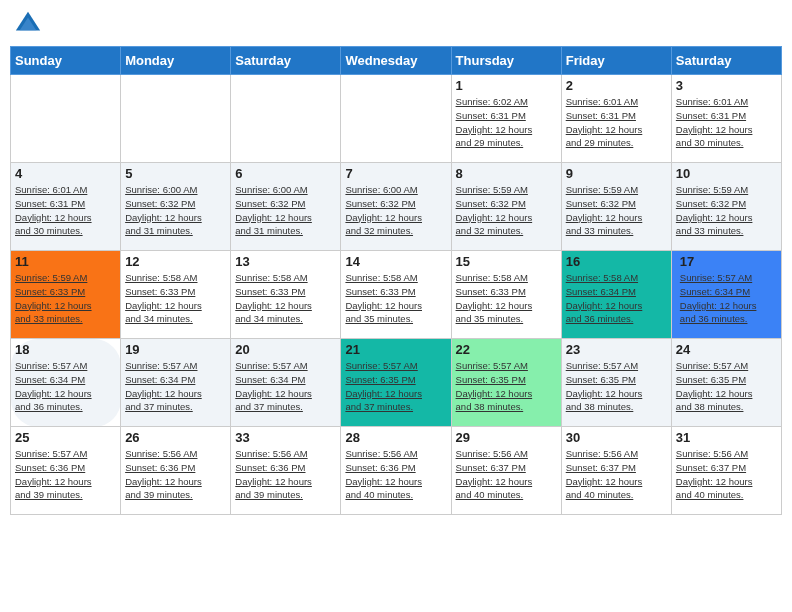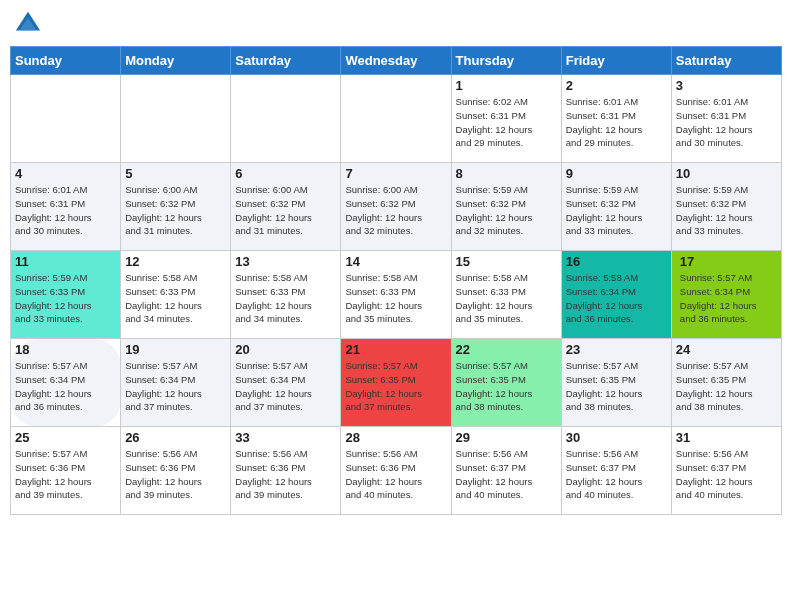--- a/index.html
+++ b/index.html
@@ -87,20 +87,21 @@
       font-size: 13px;
       font-weight: bold;
       color: #222;
       display: block;
       margin-bottom: 2px;
     }
     .day-info {
       font-size: 9.5px;
       color: #333;
       line-height: 1.45;
+      text-decoration: underline;
     }
     .empty-cell {
       background: #fff !important;
     }
   </style>
 </head>
 <body>
 
 <div class="header">
   <div class="logo">
@@ -204,21 +205,21 @@
         </td>
         <td style="background: rgb(240, 244, 248);">
           <span class="day-num">10</span>
           <div class="day-info" style="white-space: pre-line;">Sunrise: 5:59 AM
 Sunset: 6:32 PM
 Daylight: 12 hours
 and 33 minutes.</div>
         </td>
       </tr>
       <tr>
-        <td style="background: #5eead4;">
+        <td style="background: #f97316;">
           <span class="day-num">11</span>
           <div class="day-info" style="white-space: pre-line;">Sunrise: 5:59 AM
 Sunset: 6:33 PM
 Daylight: 12 hours
 and 33 minutes.</div>
         </td>
         <td style="background: rgb(255, 255, 255);">
           <span class="day-num">12</span>
           <div class="day-info" style="white-space: pre-line;">Sunrise: 5:58 AM
 Sunset: 6:33 PM
@@ -246,21 +247,21 @@
 Daylight: 12 hours
 and 35 minutes.</div>
         </td>
         <td style="background: #14b8a6;">
           <span class="day-num">16</span>
           <div class="day-info" style="white-space: pre-line;">Sunrise: 5:58 AM
 Sunset: 6:34 PM
 Daylight: 12 hours
 and 36 minutes.</div>
         </td>
-        <td style="background: #84cc16; padding-left: 8px;">
+        <td style="background: #3b82f6; padding-left: 8px;">
           <span class="day-num">17</span>
           <div class="day-info" style="white-space: pre-line;">Sunrise: 5:57 AM
 Sunset: 6:34 PM
 Daylight: 12 hours
 and 36 minutes.</div>
         </td>
       </tr>
       <tr>
         <td style="background: rgb(240, 244, 248); border-radius: 27px;">
           <span class="day-num">18</span>
@@ -276,21 +277,21 @@
 Daylight: 12 hours
 and 37 minutes.</div>
         </td>
         <td style="background: rgb(240, 244, 248); margin-left: 32px;">
           <span class="day-num">20</span>
           <div class="day-info" style="white-space: pre-line;">Sunrise: 5:57 AM
 Sunset: 6:34 PM
 Daylight: 12 hours
 and 37 minutes.</div>
         </td>
-        <td style="background: #ef4444;">
+        <td style="background: #14b8a6;">
           <span class="day-num">21</span>
           <div class="day-info" style="white-space: pre-line;">Sunrise: 5:57 AM
 Sunset: 6:35 PM
 Daylight: 12 hours
 and 37 minutes.</div>
         </td>
         <td style="background: #86efac;">
           <span class="day-num">22</span>
           <div class="day-info" style="white-space: pre-line;">Sunrise: 5:57 AM
 Sunset: 6:35 PM

